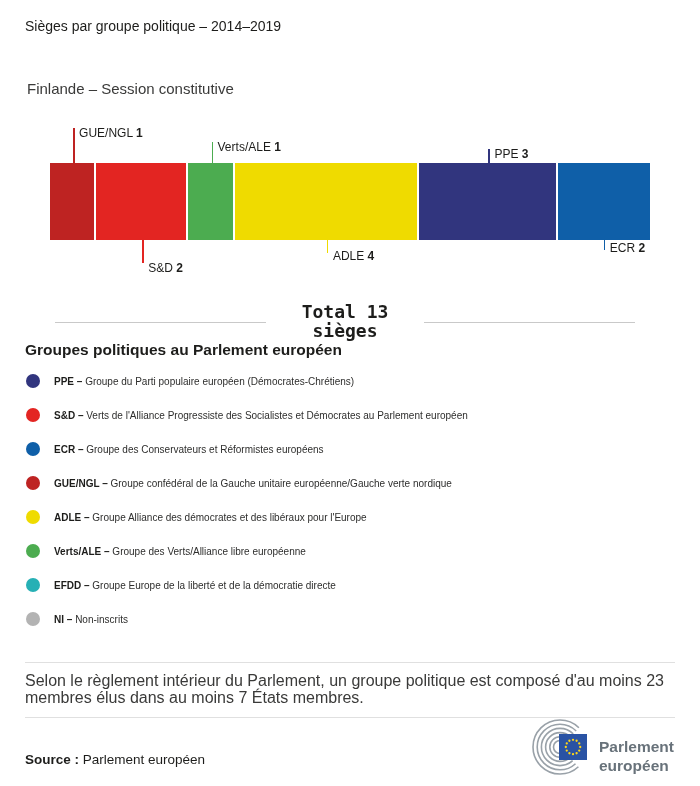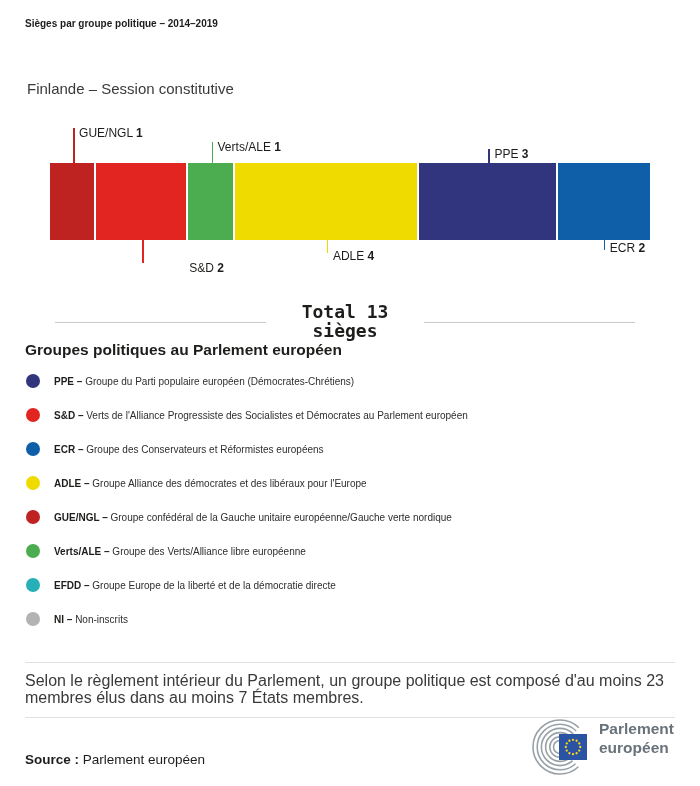--- a/index.html
+++ b/index.html
@@ -1,21 +1,21 @@
 <!DOCTYPE html>
 <html><head>
 <meta charset="utf-8">
 <style>
   html,body{margin:0;padding:0;}
   body{
     width:700px;height:786px;position:relative;overflow:hidden;
     background:#ffffff;color:#1d1d1b;
     font-family:"Liberation Sans",sans-serif;
   }
-  .title{position:absolute;left:25px;top:18px;font-size:10px;font-weight:bold;}
+  .title{position:absolute;left:25px;top:18px;font-size:14px;font-weight:normal;}
   .subtitle{position:absolute;left:27px;top:47px;font-size:15px;color:#3a3a39;margin-top:33px;}
 
   
   .chart{position:absolute;left:0;top:120px;width:700px;height:170px;}
   .bar-segment{position:absolute;top:43px;height:77px;box-sizing:border-box;}
   .callout{position:absolute;font-size:12px;color:#1d1d1b;}
   .callout .line{position:absolute;left:0;top:0;width:1.5px;height:100%;}
   .callout .txt{position:absolute;left:6px;white-space:nowrap;line-height:13px;}
   .callout .num{font-weight:bold;}
 
@@ -32,21 +32,21 @@
   .legend-dot{width:14px;height:14px;border-radius:50%;margin-right:14px;flex:none;}
   .legend-text{font-size:10px;color:#2e2e2d;white-space:nowrap;}
   .legend-abbr{font-weight:bold;color:#1d1d1b;}
 
   .divider{position:absolute;left:25px;width:650px;height:1px;background:#e0e0e0;}
   .footnote{position:absolute;left:25px;top:672px;width:645px;font-size:16px;line-height:17px;color:#3a3a39;}
   .source{position:absolute;left:25px;top:752px;font-size:13.5px;color:#1d1d1b;}
   .source .lbl{font-weight:bold;}
 
   
-  .logo{position:absolute;left:531px;top:719px;display:flex;align-items:flex-start;}
+  .logo{position:absolute;left:531px;top:719px;display:flex;align-items:flex-end;}
   .logo-text{margin-left:8px;font-size:15.5px;font-weight:600;color:#68727a;line-height:19px;}
 </style>
 </head>
 <body>
 
 <div class="title">Sièges par groupe politique – 2014–2019</div>
 <div class="subtitle">Finlande – Session constitutive</div>
 
 <div class="chart">
   <div>
@@ -57,21 +57,21 @@
       <div class="bar-segment" style="left: 419.231px; width: 138.462px; background: rgb(49, 53, 126); border-right: 2px solid rgb(255, 255, 255);"></div>
       <div class="bar-segment" style="left: 557.692px; width: 92.3077px; background: rgb(15, 95, 168);"></div>
     </div>
   <div>
       <div class="callout" style="left: 73.0769px; top: 8px; height: 35px;">
         <div class="line" style="background: rgb(190, 35, 34);"></div>
         <div class="txt" style="top: -1px;"><span>GUE/NGL </span><span class="num">1</span></div>
       </div>
       <div class="callout" style="left: 142.308px; top: 120px; height: 23px;">
         <div class="line" style="background: rgb(227, 37, 34);"></div>
-        <div class="txt" style="top: 22px; margin-left: 41px;"><span>S&amp;D </span><span class="num">2</span></div>
+        <div class="txt" style="top: 22px;"><span>S&amp;D </span><span class="num">2</span></div>
       </div>
       <div class="callout" style="left: 211.538px; top: 22px; height: 21px;">
         <div class="line" style="background: rgb(76, 172, 80);"></div>
         <div class="txt" style="top: -1px;"><span>Verts/ALE </span><span class="num">1</span></div>
       </div>
       <div class="callout" style="left: 326.923px; top: 120px; height: 13px;">
         <div class="line" style="background: rgb(239, 219, 0);"></div>
         <div class="txt" style="top: 10px;"><span>ADLE </span><span class="num">4</span></div>
       </div>
       <div class="callout" style="left: 488.462px; top: 29px; height: 14px;">
@@ -102,26 +102,26 @@
     </div>
     <div class="legend-row">
       <span class="legend-dot" style="background: rgb(227, 37, 34);"></span>
       <span class="legend-text"><span class="legend-abbr">S&amp;D – </span><span>Verts de l'Alliance Progressiste des Socialistes et Démocrates au Parlement européen</span></span>
     </div>
     <div class="legend-row">
       <span class="legend-dot" style="background: rgb(15, 95, 168);"></span>
       <span class="legend-text"><span class="legend-abbr">ECR – </span><span>Groupe des Conservateurs et Réformistes européens</span></span>
     </div>
     <div class="legend-row">
+      <span class="legend-dot" style="background: rgb(190, 35, 34);"></span>
+      <span class="legend-text"><span class="legend-abbr">GUE/NGL – </span><span>Groupe confédéral de la Gauche unitaire européenne/Gauche verte nordique</span></span>
+    </div>
+    <div class="legend-row">
       <span class="legend-dot" style="background: rgb(239, 219, 0);"></span>
       <span class="legend-text"><span class="legend-abbr">ADLE – </span><span>Groupe Alliance des démocrates et des libéraux pour l'Europe</span></span>
-    </div>
-    <div class="legend-row">
-      <span class="legend-dot" style="background: rgb(190, 35, 34);"></span>
-      <span class="legend-text"><span class="legend-abbr">GUE/NGL – </span><span>Groupe confédéral de la Gauche unitaire européenne/Gauche verte nordique</span></span>
     </div>
     <div class="legend-row">
       <span class="legend-dot" style="background: rgb(76, 172, 80);"></span>
       <span class="legend-text"><span class="legend-abbr">Verts/ALE – </span><span>Groupe des Verts/Alliance libre européenne</span></span>
     </div>
     <div class="legend-row">
       <span class="legend-dot" style="background: rgb(38, 176, 181);"></span>
       <span class="legend-text"><span class="legend-abbr">EFDD – </span><span>Groupe Europe de la liberté et de la démocratie directe</span></span>
     </div>
     <div class="legend-row">

